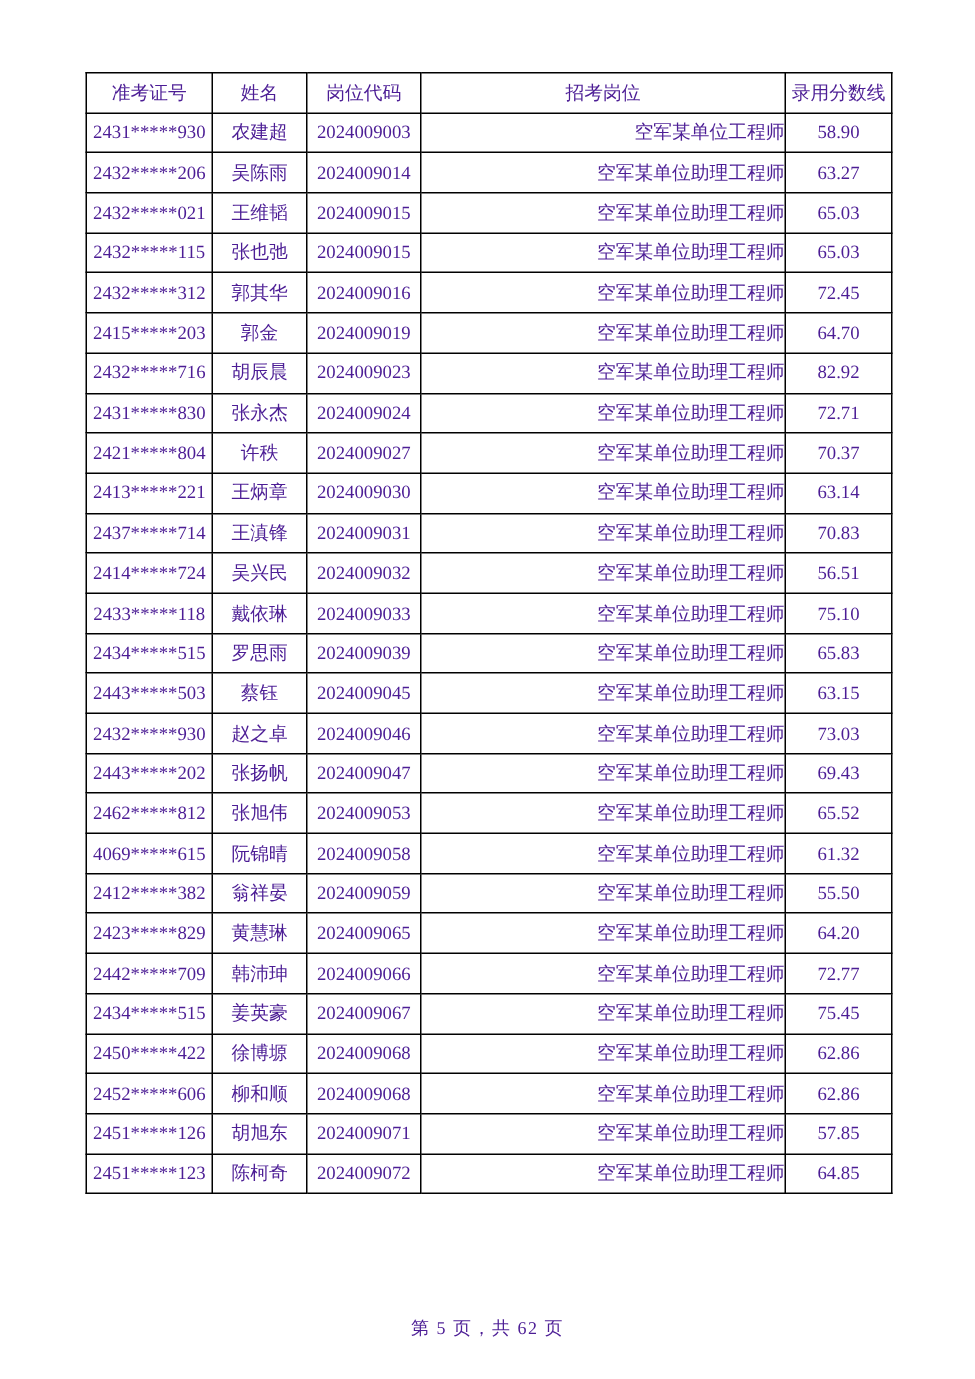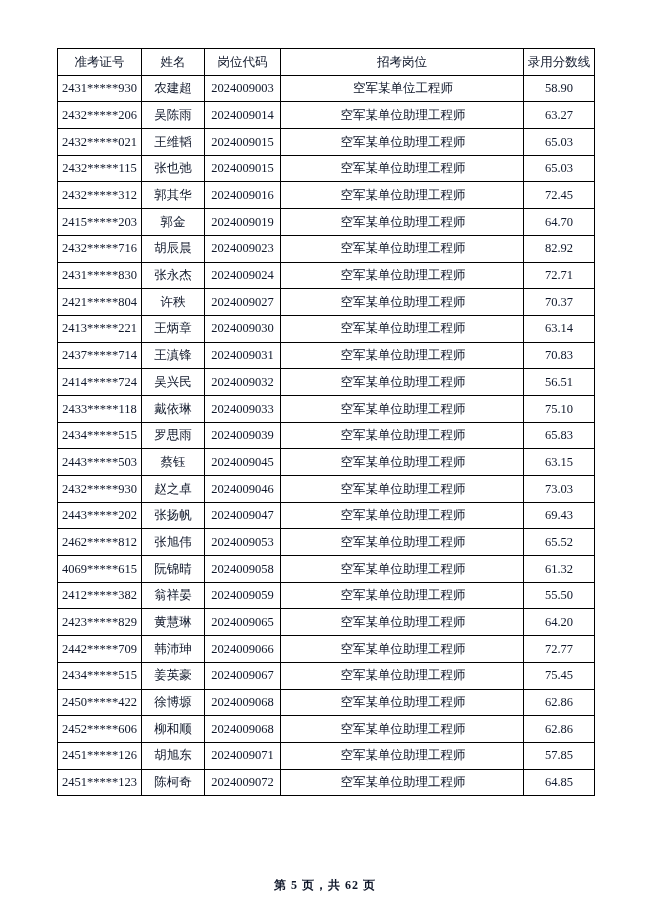--- a/index.html
+++ b/index.html
@@ -6,21 +6,21 @@
     margin: 0;
     padding: 0;
     background: #ffffff;
   }
   .page {
     position: relative;
     width: 650px;
     height: 893px;
     background: #ffffff;
     font-family: "Liberation Serif", "DejaVu Serif", serif;
-    color: #0f172a;
+    color: #4c1d95;
     overflow: hidden;
     border-radius: 16px;
   }
   table.score-table {
     position: absolute;
     left: 57px;
     top: 48px;
     width: 537px;
     border-collapse: collapse;
     table-layout: fixed;
@@ -36,32 +36,31 @@
     text-align: center;
     overflow: hidden;
     white-space: nowrap;
   }
   table.score-table col.c-ticket   { width: 84px; }
   table.score-table col.c-name     { width: 63px; }
   table.score-table col.c-code     { width: 76px; }
   table.score-table col.c-position { width: 243px; }
   table.score-table col.c-score    { width: 71px; }
   table.score-table td.cell-position {
-    text-align: center;
+    text-align: right;
     padding-left: 2px;
   }
   .footer {
     position: absolute;
     left: 0;
     top: 877px;
     width: 100%;
     text-align: center;
     font-size: 12px;
     letter-spacing: 1px;
-    font-weight: bold;
   }
 </style>
 </head>
 <body>
 
 <div class="page">
 
   <table class="score-table">
     <colgroup>
       <col class="c-ticket">

